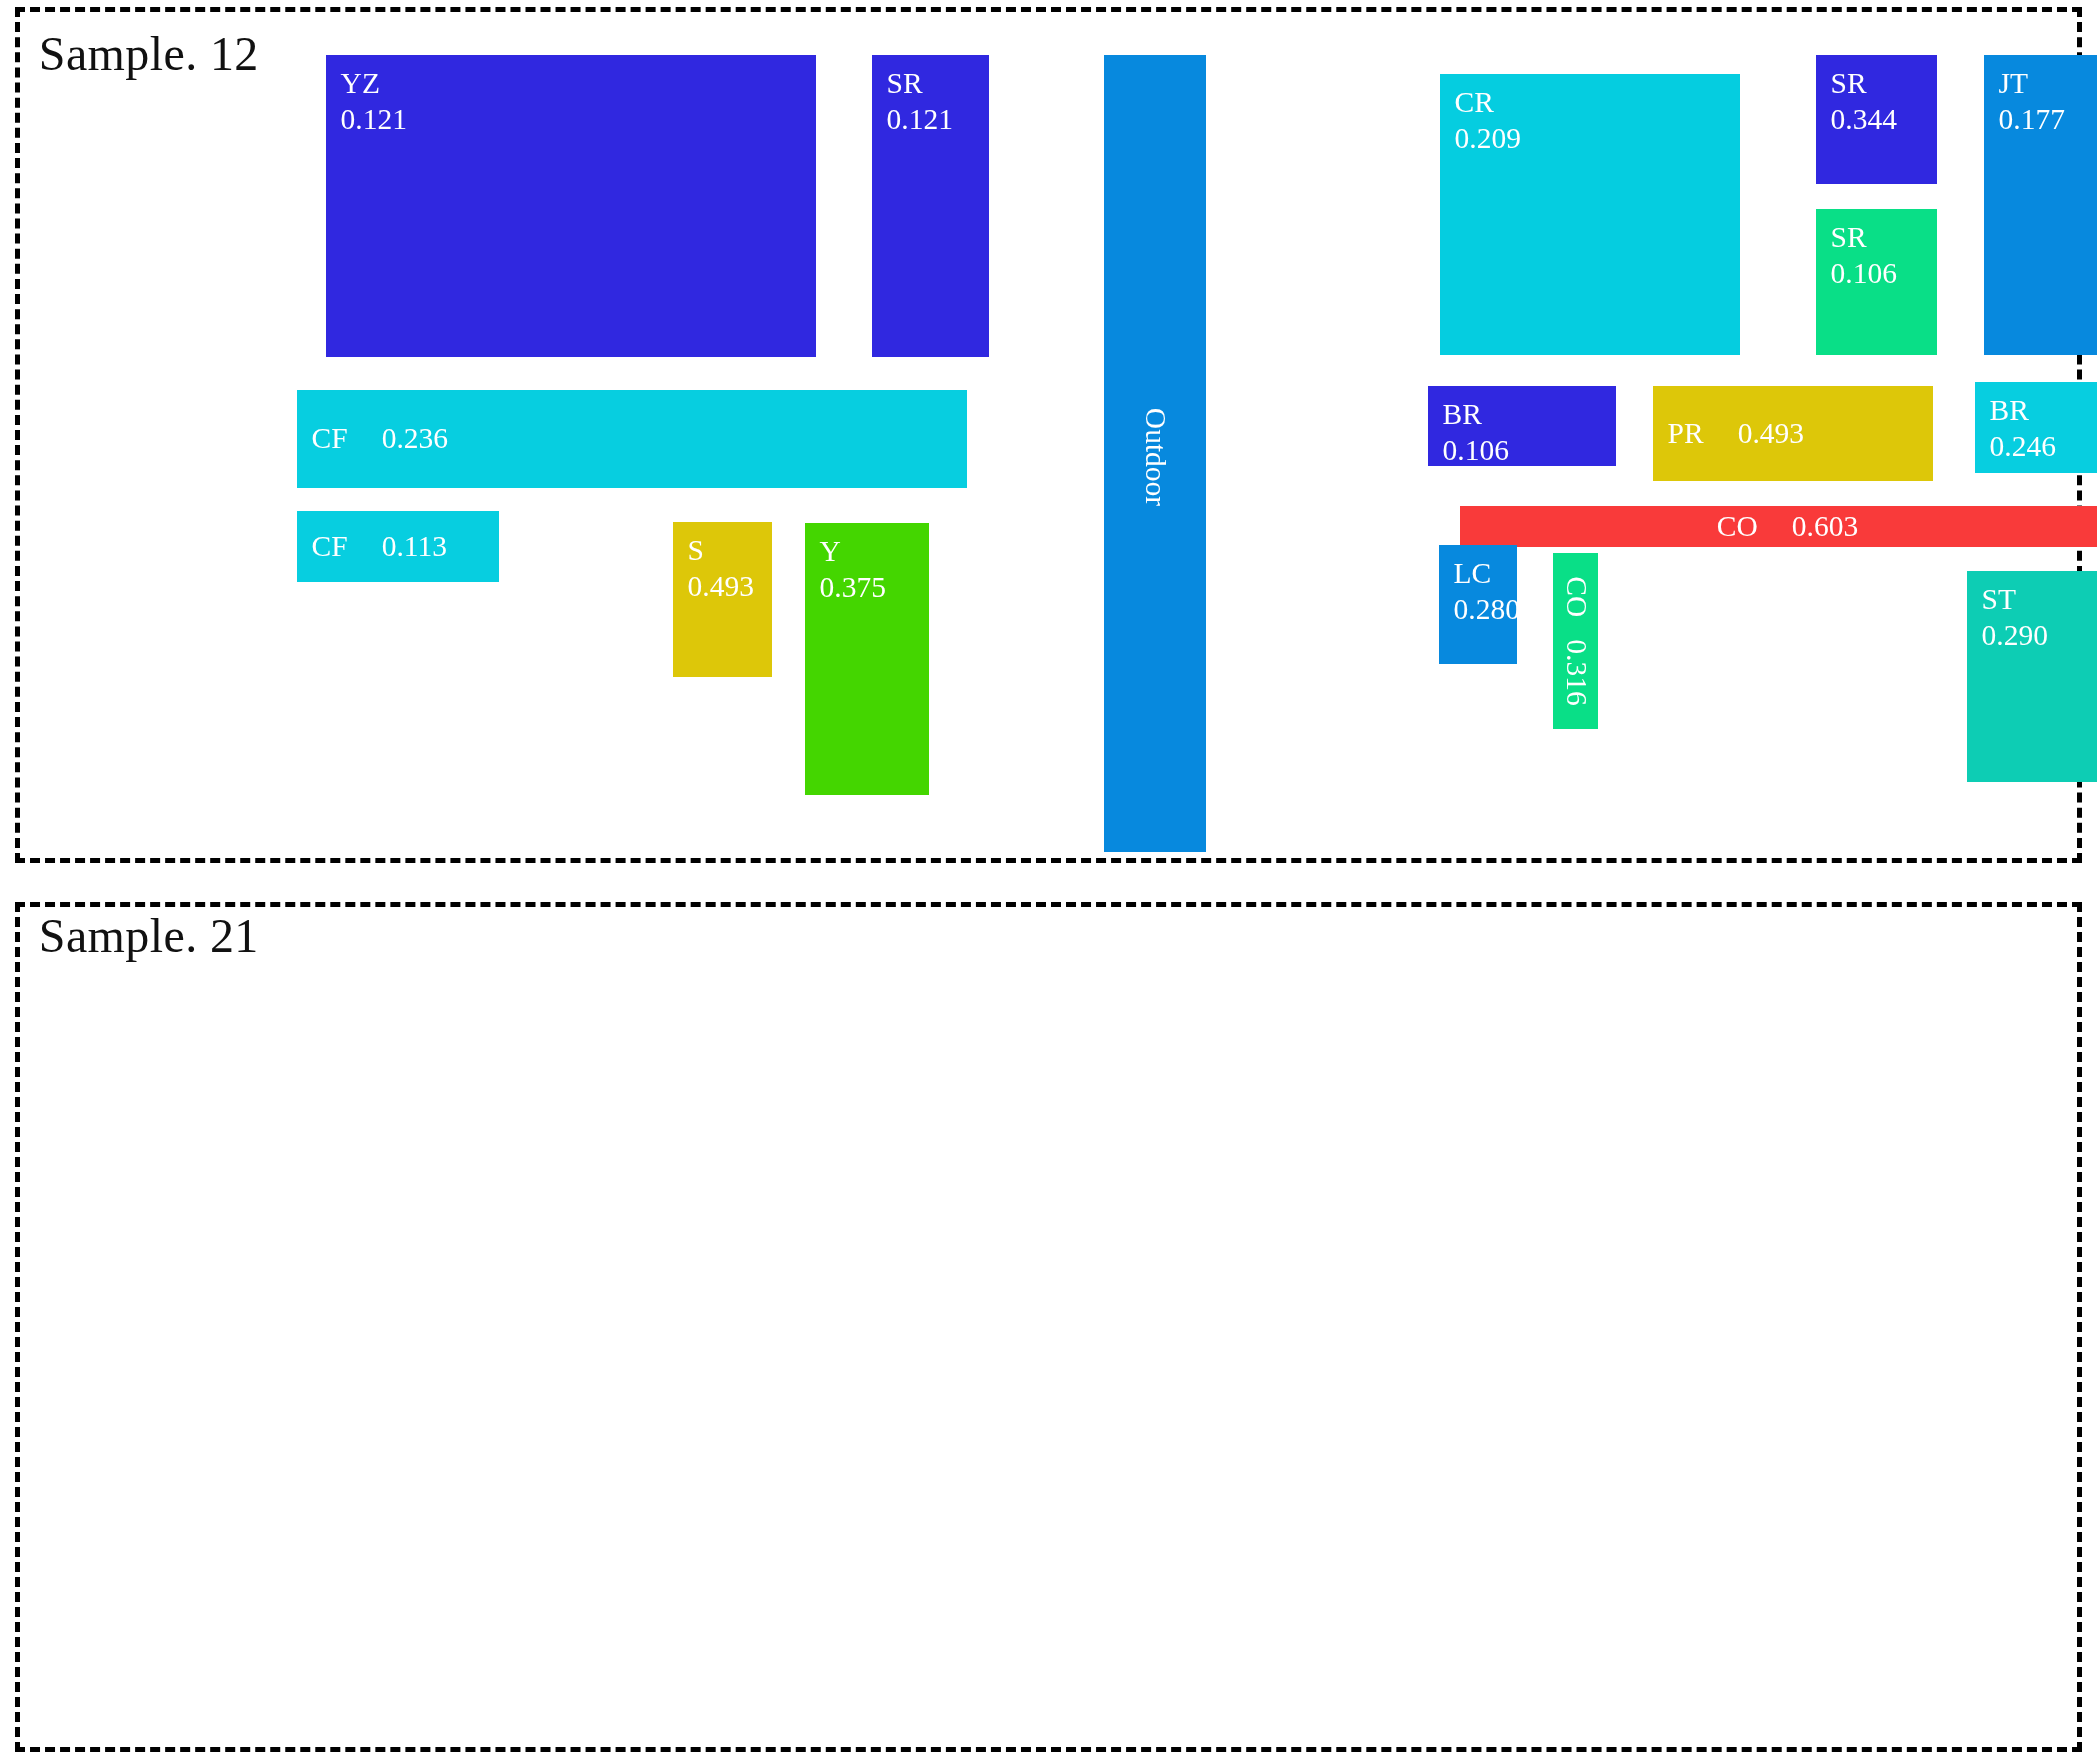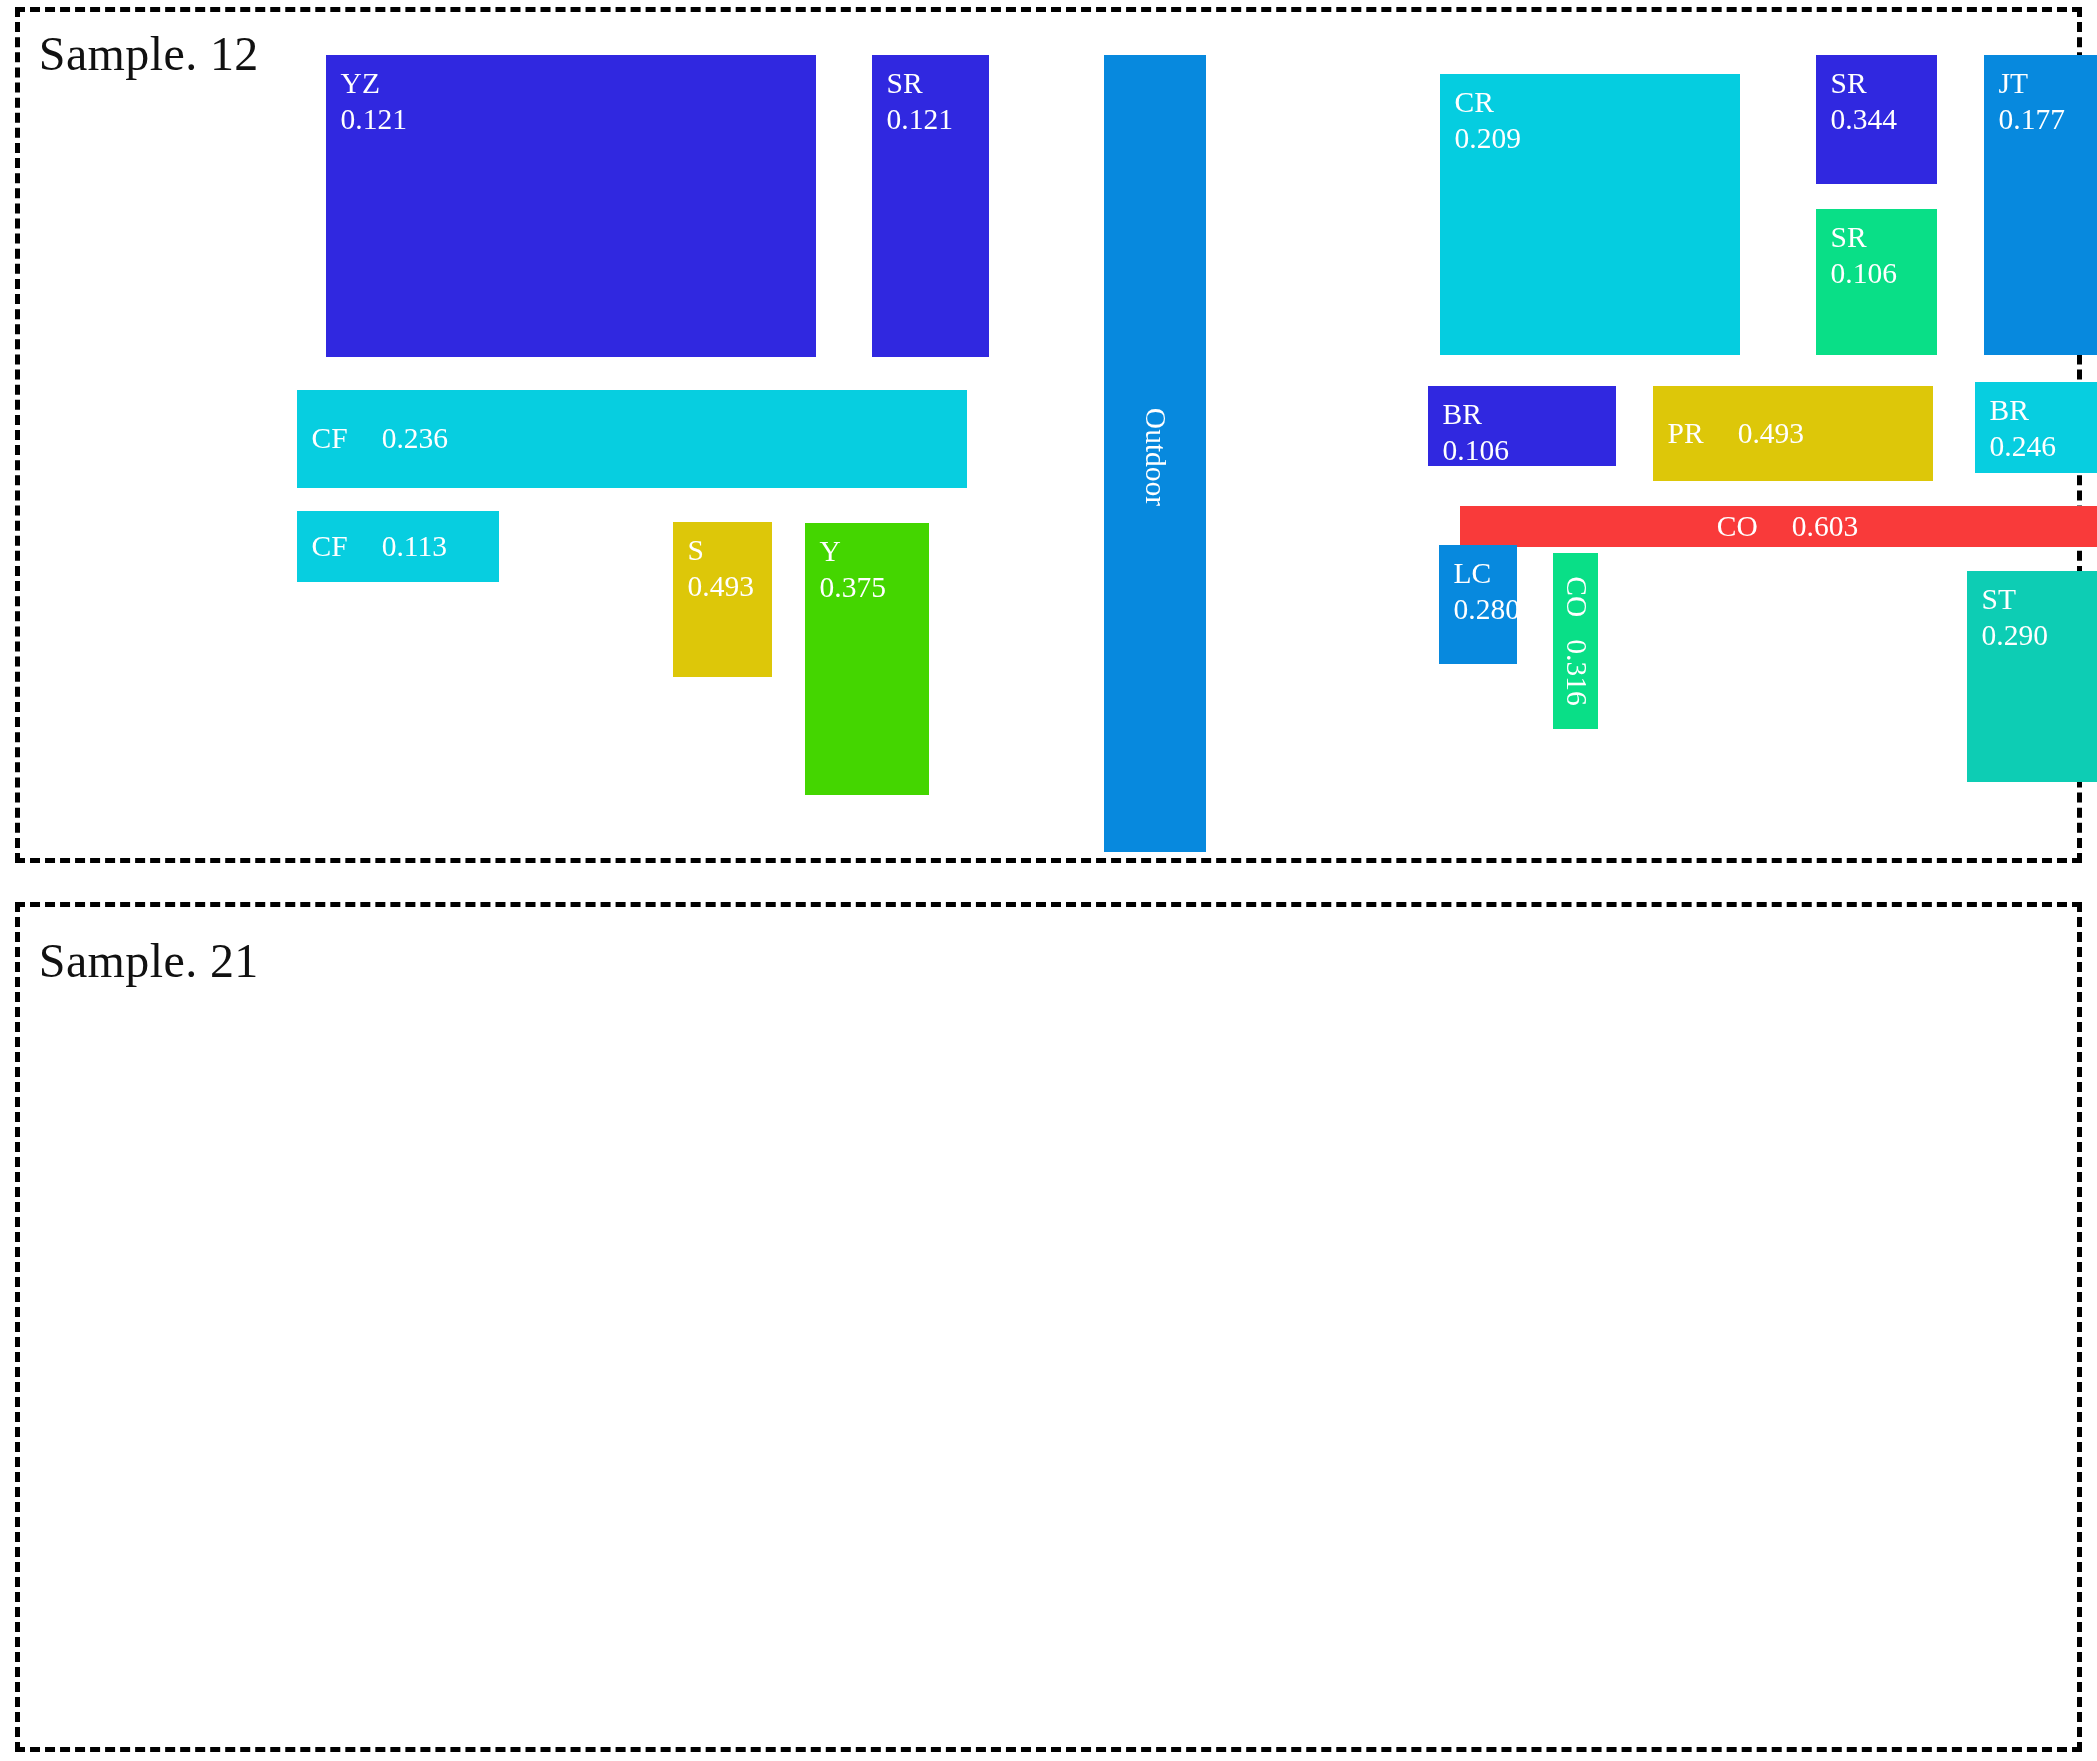--- a/index.html
+++ b/index.html
@@ -95,17 +95,17 @@
       <div class="box" style="left: 653px; top: 510px; width: 99px; height: 155px; background: rgb(221, 199, 9);"><span class="lbl">S</span><span class="val">0.493</span></div>
       <div class="box" style="left: 785px; top: 511px; width: 124px; height: 272px; background: rgb(68, 214, 0);"><span class="lbl">Y</span><span class="val">0.375</span></div>
       <div class="box vert" style="left: 1533px; top: 541px; width: 45px; height: 176px; background: rgb(9, 223, 135);"><span class="rot"><span class="lbl">CO</span><span class="val">0.316</span></span></div>
       <div class="box" style="left: 1419px; top: 533px; width: 78px; height: 119px; background: rgb(7, 137, 222);"><span class="lbl">LC</span><span class="val">0.280</span></div>
       <div class="box" style="left: 1947px; top: 559px; width: 143px; height: 211px; background: rgb(13, 205, 180);"><span class="lbl">ST</span><span class="val">0.290</span></div>
     </div>
   <div id="highlights-1"></div>
 </div>
 
 <div class="panel" id="panel-2">
-  <div class="panel-title" id="title-2" style="left:19px; top:26px;">Sample. 21</div>
+  <div class="panel-title" id="title-2" style="left:19px; top:1px;">Sample. 21</div>
   <div id="boxes-2"></div>
   <div id="highlights-2"></div>
 </div>
 
 
 </body></html>

